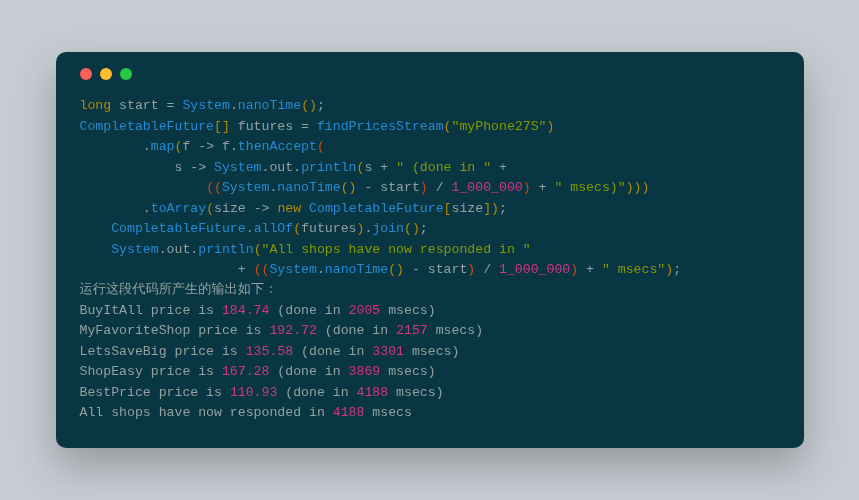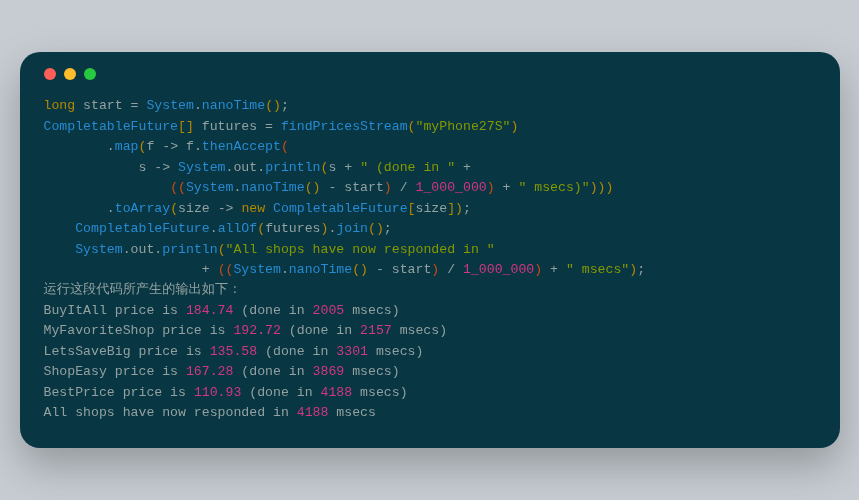--- a/index.html
+++ b/index.html
@@ -7,23 +7,23 @@
     background: #c6ccd2;
     width: 859px;
     height: 500px;
     display: flex;
     align-items: center;
     justify-content: center;
     font-family: "SFMono-Regular", Consolas, "Liberation Mono", Menlo, monospace;
     overflow: hidden;
   }
   .terminal {
-    width: 820px;
+    width: 748px;
     background: #083642;
-    border-radius: 20px;
+    border-radius: 10px;
     box-shadow: 0 18px 40px rgba(0,0,0,0.25);
     padding: 16px 24px 24px 24px;
   }
   .titlebar {
     display: flex;
     gap: 8px;
     margin-bottom: 16px;
   }
   .dot {
     width: 12px;

